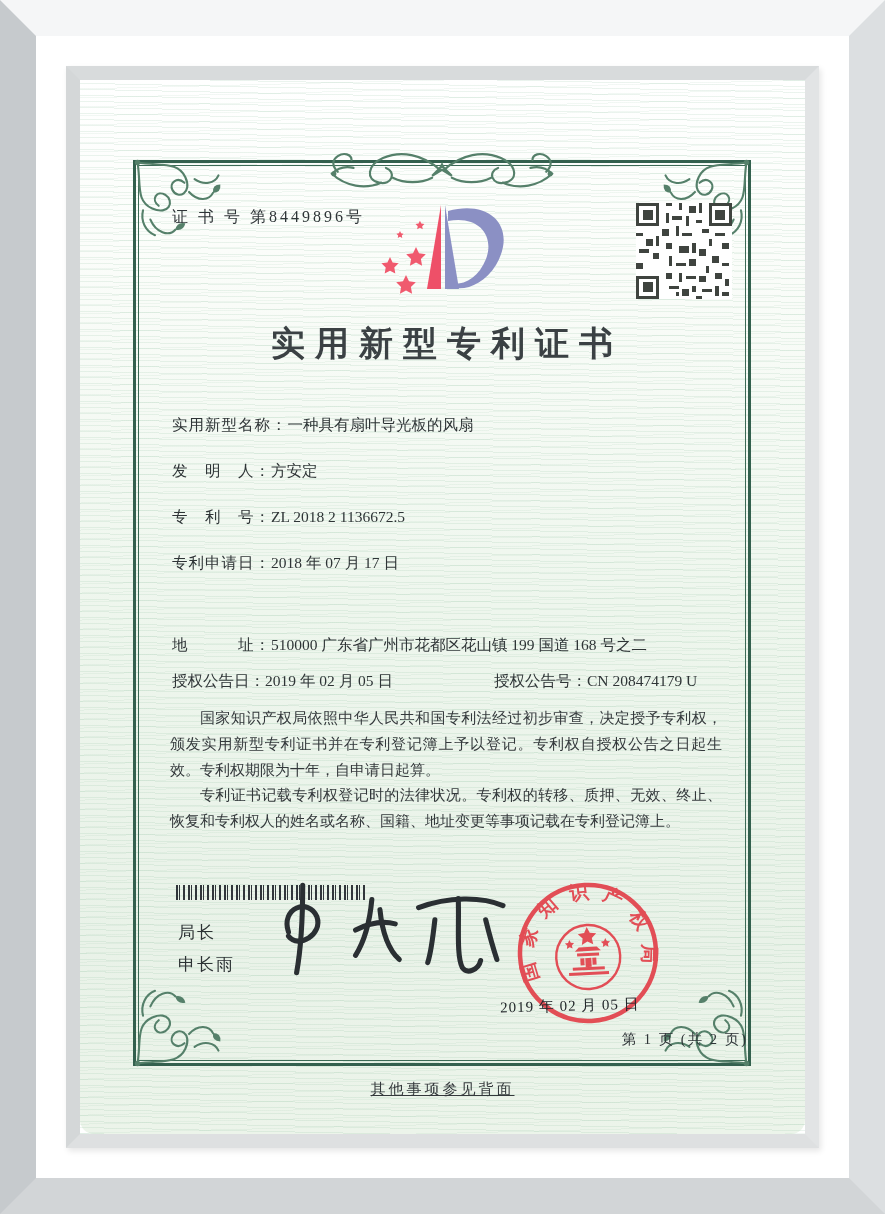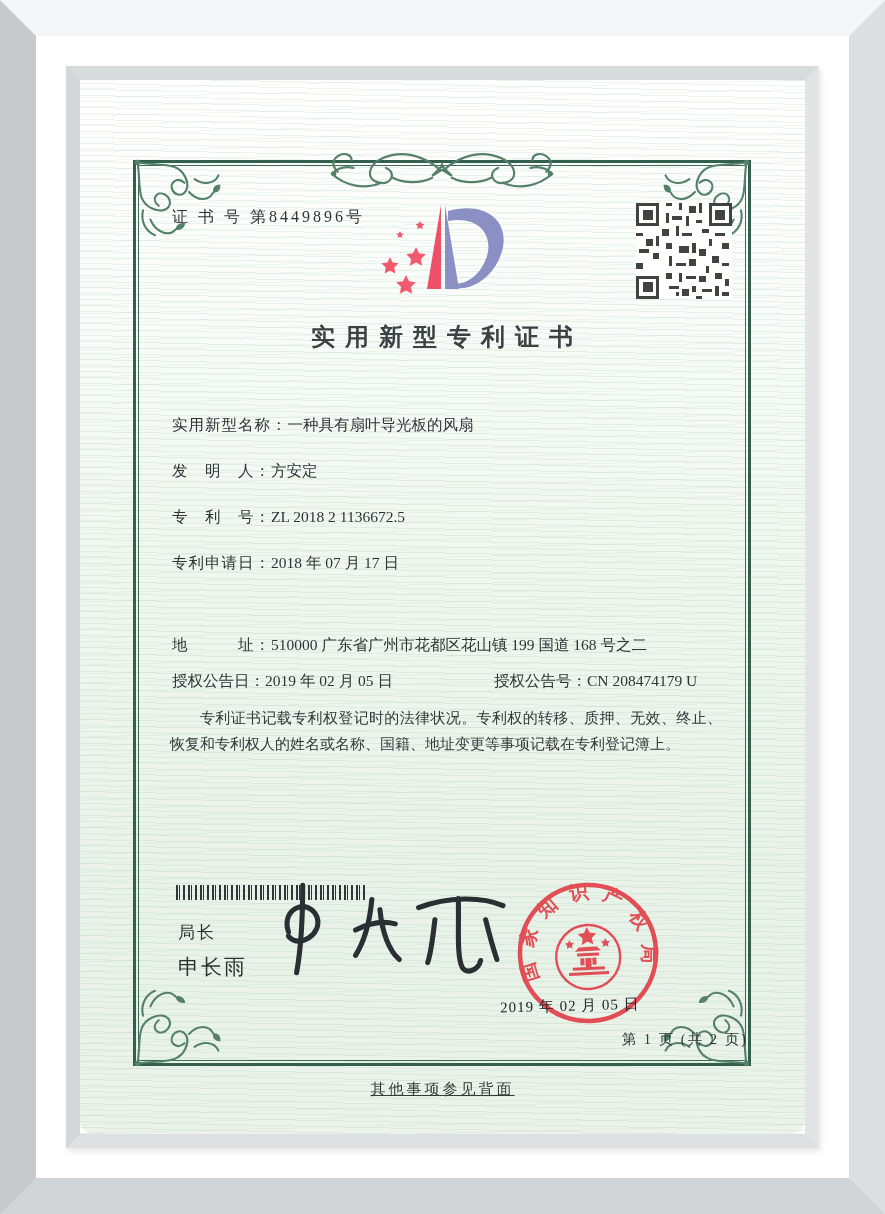--- a/index.html
+++ b/index.html
@@ -38,39 +38,39 @@
   .fl-tr { right:-4px; top:-6px;    transform:scale(-1,-1); }
   .top-ornament { position:absolute; left:50%; top:-31px; transform:translateX(-50%);
     width:236px; height:62px; color:#55806a; }
 
   
   .cert-no { position:absolute; left:36px; top:44px; font-size:16px; letter-spacing:3px; color:#2f3538; }
   .qr { position:absolute; right:16px; top:40px; width:96px; height:96px; background:#fff; }
   .logo { position:absolute; left:50%; top:28px; transform:translateX(-50%); width:152px; height:114px; }
 
   .title { position:absolute; left:0; right:0; top:158px; text-align:center;
-    font-size:24px; font-weight:600; letter-spacing:10px; color:#3b4144;margin-left:10px; }
+    font-size:34px; font-weight:600; letter-spacing:10px; color:#3b4144;margin-left:10px; }
 
   
   .field { position:absolute; left:36px; right:26px; font-size:15.5px; color:#2e3436; white-space:nowrap; }
   .field .lab { letter-spacing:1px; }
   .f1{top:252px} .f2{top:298px} .f3{top:344px} .f4{top:390px} .f5{top:430px} .f6{top:472px}
   .grant { position:absolute; left:36px; right:26px; top:508px; font-size:15.5px; color:#2e3436; white-space:nowrap; }
   .grant .second { position:absolute; left:322px; top:0; }
 
   
   .body-text { position:absolute; left:34px; right:26px; top:543px;
     font-size:15px; line-height:1.72; color:#33383b; text-align:justify; }
   .body-text p { text-indent:2em; }
 
   
   .barcode { position:absolute; left:40px; top:722px; width:190px; height:15px;
     background:repeating-linear-gradient(90deg,#31363b 0 2px,transparent 2px 3px,#31363b 3px 4px,transparent 4px 7px,#31363b 7px 9px,transparent 9px 12px); }
   .signer-title { position:absolute; left:42px; top:758px; font-size:17px; color:#2c3234; letter-spacing:2px; }
-  .signer-name  { position:absolute; left:42px; top:790px; font-size:21px; color:#2c3234; letter-spacing:2px; }
+  .signer-name  { position:absolute; left:42px; top:790px; font-size:17px; color:#2c3234; letter-spacing:2px; }
   .signature { position:absolute; left:112px; top:706px; width:268px; height:122px; }
 
   
   .seal { position:absolute; left:378px; top:716px; width:148px; height:148px; transform:rotate(-3deg); }
   .seal-date { position:absolute; left:364px; top:833px; width:190px; font-size:15px; color:#22272a;
     letter-spacing:1px; transform:rotate(-1.5deg); white-space:nowrap; }
 
   .page-footer { position:absolute; left:0; right:0; bottom:14px; text-align:right;
     font-size:14.5px; color:#2f3538; letter-spacing:2px; }
   .back-note { position:absolute; left:0; right:0; top:1000px; text-align:center;
@@ -258,20 +258,21 @@
       <div class="field f6">
         <span class="lab">地　　　址：</span><span class="val">510000 广东省广州市花都区花山镇 199 国道 168 号之二</span>
       </div>
 
       <div class="grant">
         <span class="lab">授权公告日：</span><span>2019 年 02 月 05 日</span>
         <span class="second"><span class="lab">授权公告号：</span><span>CN 208474179 U</span></span>
       </div>
 
       <div class="body-text">
+        <p>国家知识产权局依照中华人民共和国专利法经过初步审查，决定授予专利权，颁发实用新型专利证书并在专利登记簿上予以登记。专利权自授权公告之日起生效。专利权期限为十年，自申请日起算。</p>
         <p>专利证书记载专利权登记时的法律状况。专利权的转移、质押、无效、终止、恢复和专利权人的姓名或名称、国籍、地址变更等事项记载在专利登记簿上。</p>
       </div>
 
       <div class="barcode"></div>
       <div class="signer-title">局长</div>
       <div class="signer-name">申长雨</div>
 
       <svg class="signature" viewBox="0 0 260 120">
         <g fill="none" stroke="#2a2f33" stroke-width="5" stroke-linecap="round">
           <path d="M38,62 C30,38 58,28 66,47 C72,64 48,79 38,66"></path>

